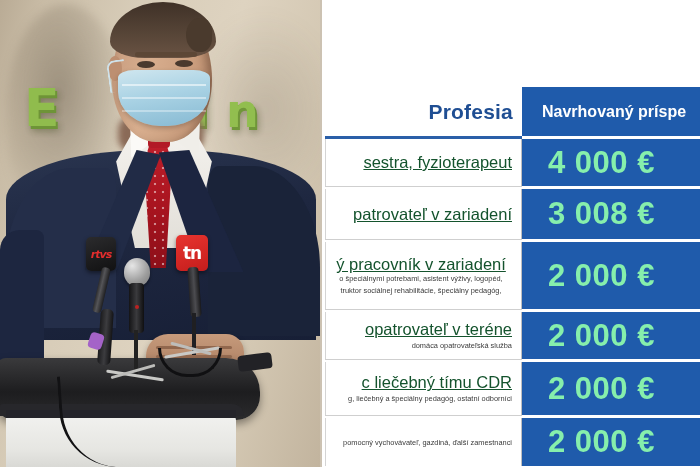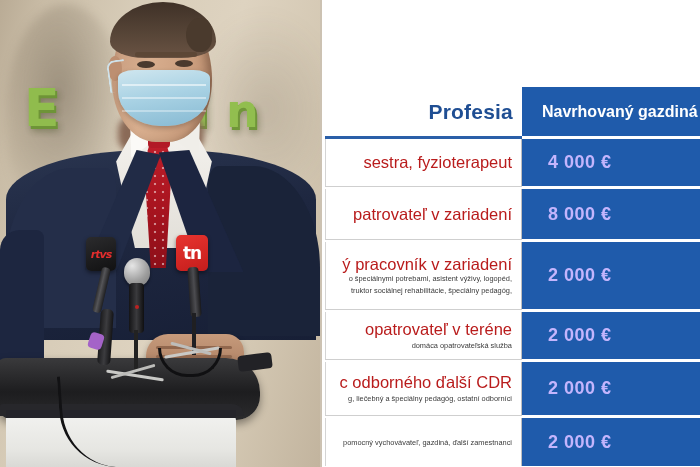--- a/index.html
+++ b/index.html
@@ -273,28 +273,28 @@
   .hdr-col{
     font-size:16px;font-weight:bold;color:#ffffff;white-space:nowrap;
   }
   .hdr-rule{
     height:3px;background:#2a5fa8;margin:0 0 0 0;width:197px;
   }
   .hdr-rule-wrap{display:flex;}
   .hdr-rule-wrap .sp{flex:1;}
 
   .prof-main{
-    font-size:16.5px;line-height:19px;color:#b91c1c;white-space:nowrap;
+    font-size:16.5px;line-height:19px;color:#14532d;white-space:nowrap;text-decoration:underline;
   }
   .prof-sub{
     font-size:7.4px;line-height:9.6px;color:#3a3a3a;margin-top:2px;
     font-family:"Liberation Sans", sans-serif;white-space:nowrap;
   }
   .amount{
-    font-size:18px;font-weight:bold;color:#c4b5fd;white-space:nowrap;
+    font-size:31px;font-weight:bold;color:#86efac;white-space:nowrap;
     letter-spacing:.5px;font-family:"Liberation Sans", sans-serif;
   }
   .rowsep{height:1px;background:#cfcfcf;width:197px;}
   .rowsep-wrap{display:flex;background:#ffffff;}
   .rowsep-wrap .blueline{flex:1;background:#ffffff;}
 </style>
 </head>
 <body>
 
 <div id="stage">
@@ -377,21 +377,21 @@
   <div class="panel">
     <div class="panel-seam"></div>
 
     <div class="table">
 
       <div class="trow hdr">
         <div class="c-left" style="height:49px;">
           <span class="hdr-title">Profesia</span>
         </div>
         <div class="c-right" style="height:49px;">
-          <span class="hdr-col">Navrhovaný gazdiná</span>
+          <span class="hdr-col">Navrhovaný príspe</span>
         </div>
       </div>
       <div class="hdr-rule-wrap">
         <div class="hdr-rule"></div>
         <div class="sp" style="background:#ffffff;height:3px;"></div>
       </div>
 
       <div class="trow">
         <div class="c-left" style="height:47px;">
           <span class="prof-main">sestra, fyzioterapeut</span>
@@ -407,34 +407,34 @@
       <div style="height:2px;display:flex;">
         <div style="width:197px;background:#ffffff;"></div>
         <div style="flex:1;background:#ffffff;"></div>
       </div>
 
       <div class="trow">
         <div class="c-left" style="height:50px;">
           <span class="prof-main">patrovateľ v zariadení</span>
         </div>
         <div class="c-right" style="height:50px;">
-          <span class="amount">8 000 €</span>
+          <span class="amount">3 008 €</span>
         </div>
       </div>
       <div class="rowsep-wrap">
         <div class="rowsep"></div>
         <div class="blueline" style="height:1px;background:#ffffff;"></div>
       </div>
       <div style="height:2px;display:flex;">
         <div style="width:197px;background:#ffffff;"></div>
         <div style="flex:1;background:#ffffff;"></div>
       </div>
 
       <div class="trow">
-        <div class="c-left" style="height:67px;">
+        <div class="c-left" style="height:67px;align-items:center;">
           <span class="prof-main">ý pracovník v zariadení</span>
           <span class="prof-sub" style="margin-top:0;">o špeciálnymi potrebami, asistent výživy, logopéd,</span>
           <span class="prof-sub">truktor sociálnej rehabilitácie, špeciálny pedagóg,</span>
         </div>
         <div class="c-right" style="height:67px;">
           <span class="amount">2 000 €</span>
         </div>
       </div>
       <div class="rowsep-wrap">
         <div class="rowsep"></div>
@@ -458,21 +458,21 @@
         <div class="rowsep"></div>
         <div class="blueline" style="height:1px;background:#ffffff;"></div>
       </div>
       <div style="height:2px;display:flex;">
         <div style="width:197px;background:#ffffff;"></div>
         <div style="flex:1;background:#ffffff;"></div>
       </div>
 
       <div class="trow">
         <div class="c-left" style="height:53px;">
-          <span class="prof-main">c odborného ďalší CDR</span>
+          <span class="prof-main">c liečebný tímu CDR</span>
           <span class="prof-sub">g, liečebný a špeciálny pedagóg, ostatní odborníci</span>
         </div>
         <div class="c-right" style="height:53px;">
           <span class="amount">2 000 €</span>
         </div>
       </div>
       <div class="rowsep-wrap">
         <div class="rowsep"></div>
         <div class="blueline" style="height:1px;background:#ffffff;"></div>
       </div>

